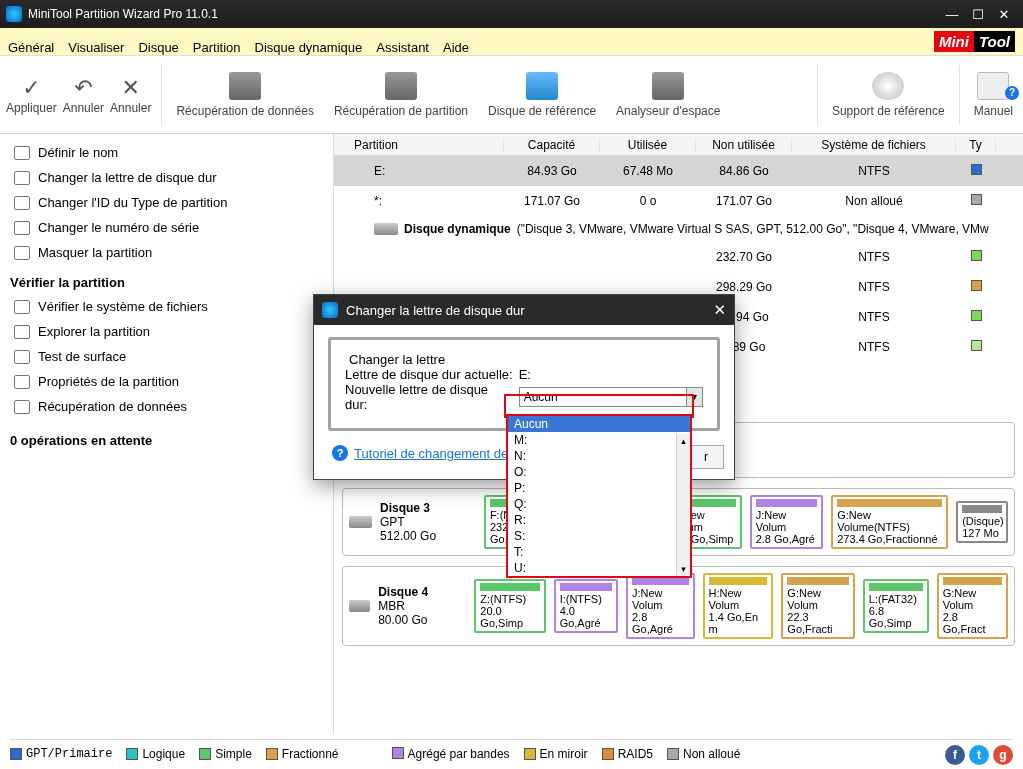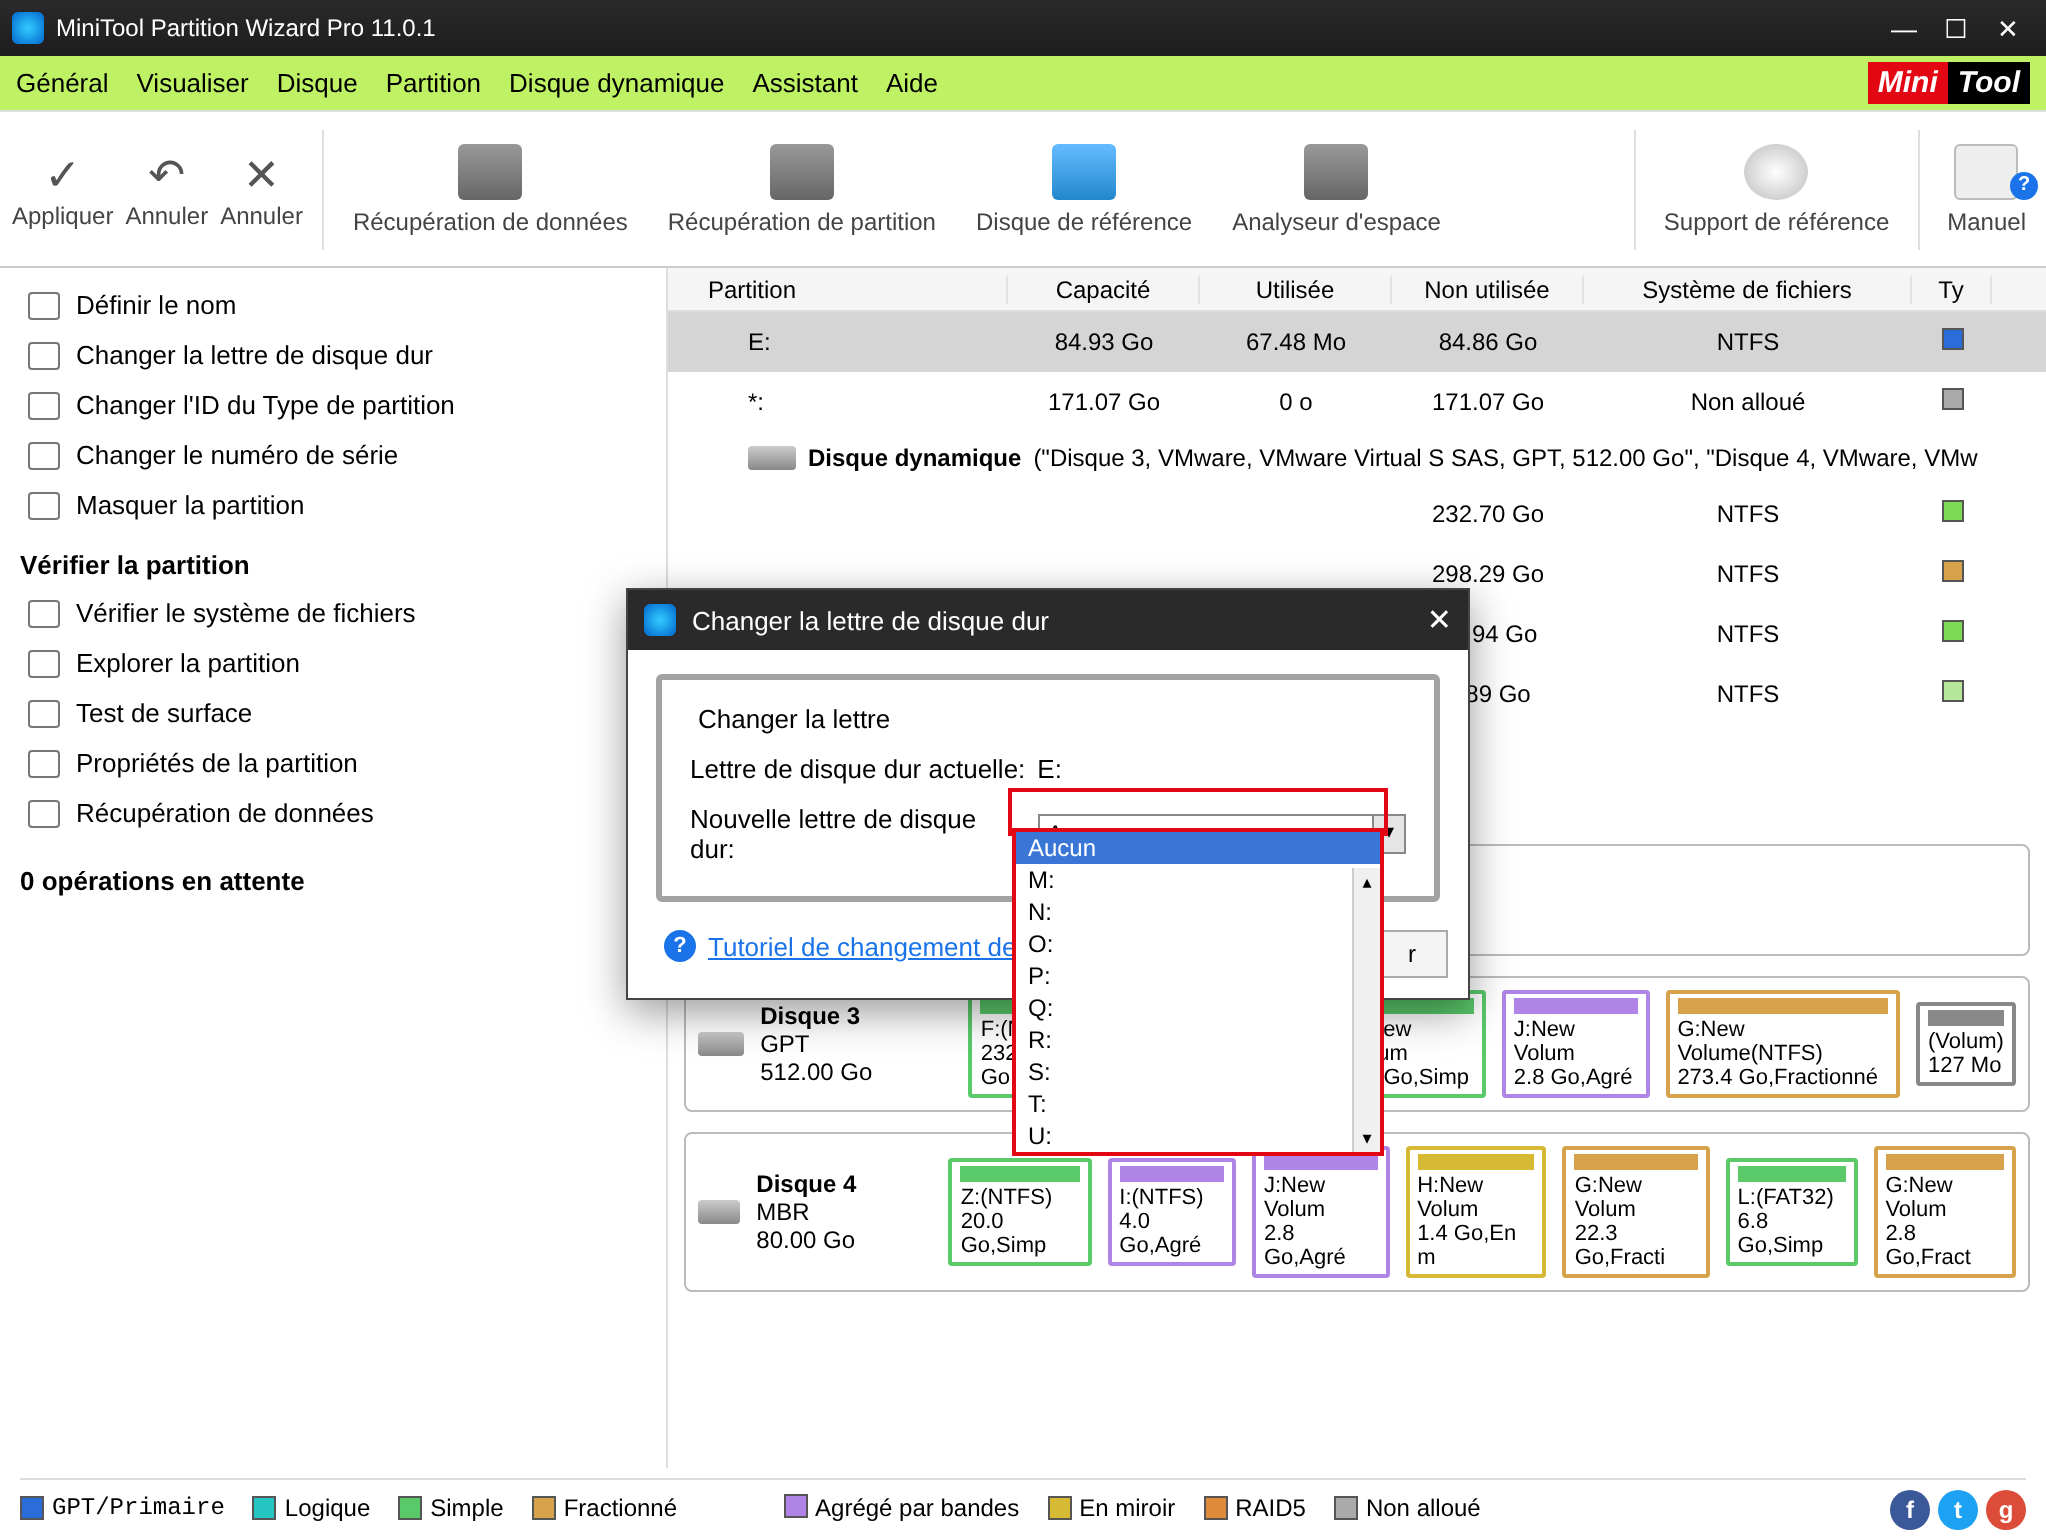--- a/index.html
+++ b/index.html
@@ -5,21 +5,21 @@
 * { box-sizing: border-box; margin: 0; padding: 0; font-family: "Segoe UI", Tahoma, sans-serif; }
 body { background: #fff; width: 1023px; height: 769px; overflow: hidden; position: relative; }
 
 
 .titlebar { background: linear-gradient(#2a2a2a,#1d1d1d); height: 28px; display: flex; align-items: center; color: #fff; font-size: 12px; padding: 0 6px; }
 .titlebar .app-icon { width: 16px; height: 16px; background: radial-gradient(#3cf,#06c); border-radius: 3px; margin-right: 6px; }
 .titlebar .spacer { flex: 1; }
 .titlebar .win-btn { width: 26px; text-align: center; font-size: 13px; cursor: pointer; }
 
 
-.menubar { background: #bef264; height: 28px; display: flex; align-items: center; padding: 0 8px; gap: 14px; border-bottom: 1px solid #ddd; font-size: 13px; position: relative; }
+.menubar { background: #fef9c3; height: 28px; display: flex; align-items: flex-end; padding: 0 8px; gap: 14px; border-bottom: 1px solid #ddd; font-size: 13px; position: relative; }
 .menubar .logo { position: absolute; right: 8px; top: 3px; }
 .logo-mini { background:#e30613; color:#fff; font-weight:bold; font-style:italic; padding:2px 5px; font-size:15px; display:inline-block;}
 .logo-tool { background:#000; color:#fff; font-weight:bold; font-style:italic; padding:2px 5px; font-size:15px; display:inline-block;}
 
 
 .toolbar { height: 78px; display: flex; align-items: center; border-bottom: 1px solid #ccc; background: #fff; }
 .tool-group { display: flex; flex-direction: column; align-items: center; padding: 4px 10px; }
 .tool-group.small-row { flex-direction: row; gap: 6px; padding: 4px 6px; }
 .tool-group.small-row > div { display:flex; flex-direction:column; align-items:center; }
 .tool-icon { width: 32px; height: 28px; background: #ddd; border-radius: 3px; margin-bottom: 4px; }
@@ -67,21 +67,21 @@
 .vol .bar { height:8px; margin-bottom:2px; }
 .vol.selected { background:#ffc83d; border-color:#2b6dd8; }
 
 
 .dialog { position:absolute; left:313px; top:294px; width:422px; background:#fff; border:1px solid #444; box-shadow:0 6px 20px rgba(0,0,0,.4); z-index:10; }
 .dialog-tb { background:#2a2a2a; color:#fff; height:30px; display:flex; align-items:center; padding:0 8px; font-size:13px; gap:8px;}
 .dialog-tb .spacer{flex:1;}
 .dialog-body { padding:12px 14px; font-size:13px; }
 .fieldset { border:3px solid #a3a3a3; border-radius:3px; padding:12px 14px 16px; margin-bottom:8px; }
 .fieldset-label { font-size:13px; margin-top:-20px; background:#fff; display:inline-block; padding:0 4px; }
-.fieldrow { display:flex; align-items:center; margin-top:10px; gap:6px; }
+.fieldrow { display:flex; align-items:center; margin-top:0; gap:6px; }
 .combo { position:relative; width:186px; }
 .combo-input { width:100%; height:20px; border:1px solid #888; font-size:12px; padding:0 4px; }
 .combo-btn { position:absolute; right:1px; top:1px; width:16px; height:18px; background:#e5e5e5; border-left:1px solid #888; text-align:center; font-size:10px; line-height:18px;}
 .dropdown { position:absolute; left:506px; top:414px; width:186px; border:2px solid #e30613; background:#fff; z-index:30; font-size:12px;}
 .drop-border { border:2px solid #e30613; position:absolute; left:504px; top:394px; width:190px; height:24px; z-index:29; pointer-events:none;}
 .dropdown .opt { padding:1px 6px; cursor:pointer;}
 .dropdown .opt.hl { background:#3a76d6; color:#fff; }
 .dropdown .scroll { position:absolute; right:0; top:18px; bottom:0; width:14px; background:#f0f0f0; border-left:1px solid #ccc;}
 .dropdown .scroll .up,.dropdown .scroll .down{height:14px;text-align:center;font-size:9px;line-height:14px;}
 .tutorial-link { color:#1a73e8; text-decoration:underline; cursor:pointer; display:flex; align-items:center; gap:6px; padding:6px 4px;}
@@ -323,21 +323,21 @@
             <div>J:New Volum</div>
             <div>2.8 Go,Agré</div>
           </div>
           <div class="vol " style="border-color:#d6a24b">
             <div class="bar" style="background:#d6a24b"></div>
             <div>G:New Volume(NTFS)</div>
             <div>273.4 Go,Fractionné</div>
           </div>
           <div class="vol " style="border-color:#888">
             <div class="bar" style="background:#888"></div>
-            <div>(Volum)</div>
+            <div>(Disque)</div>
             <div>127 Mo</div>
           </div>
         </div>
         <div class="disk-card">
     <span class="disk-ico"></span>
     <div class="disk-info">
             <div class="name">Disque 4</div>
             <div>MBR</div>
             <div>80.00 Go</div>
           </div>

